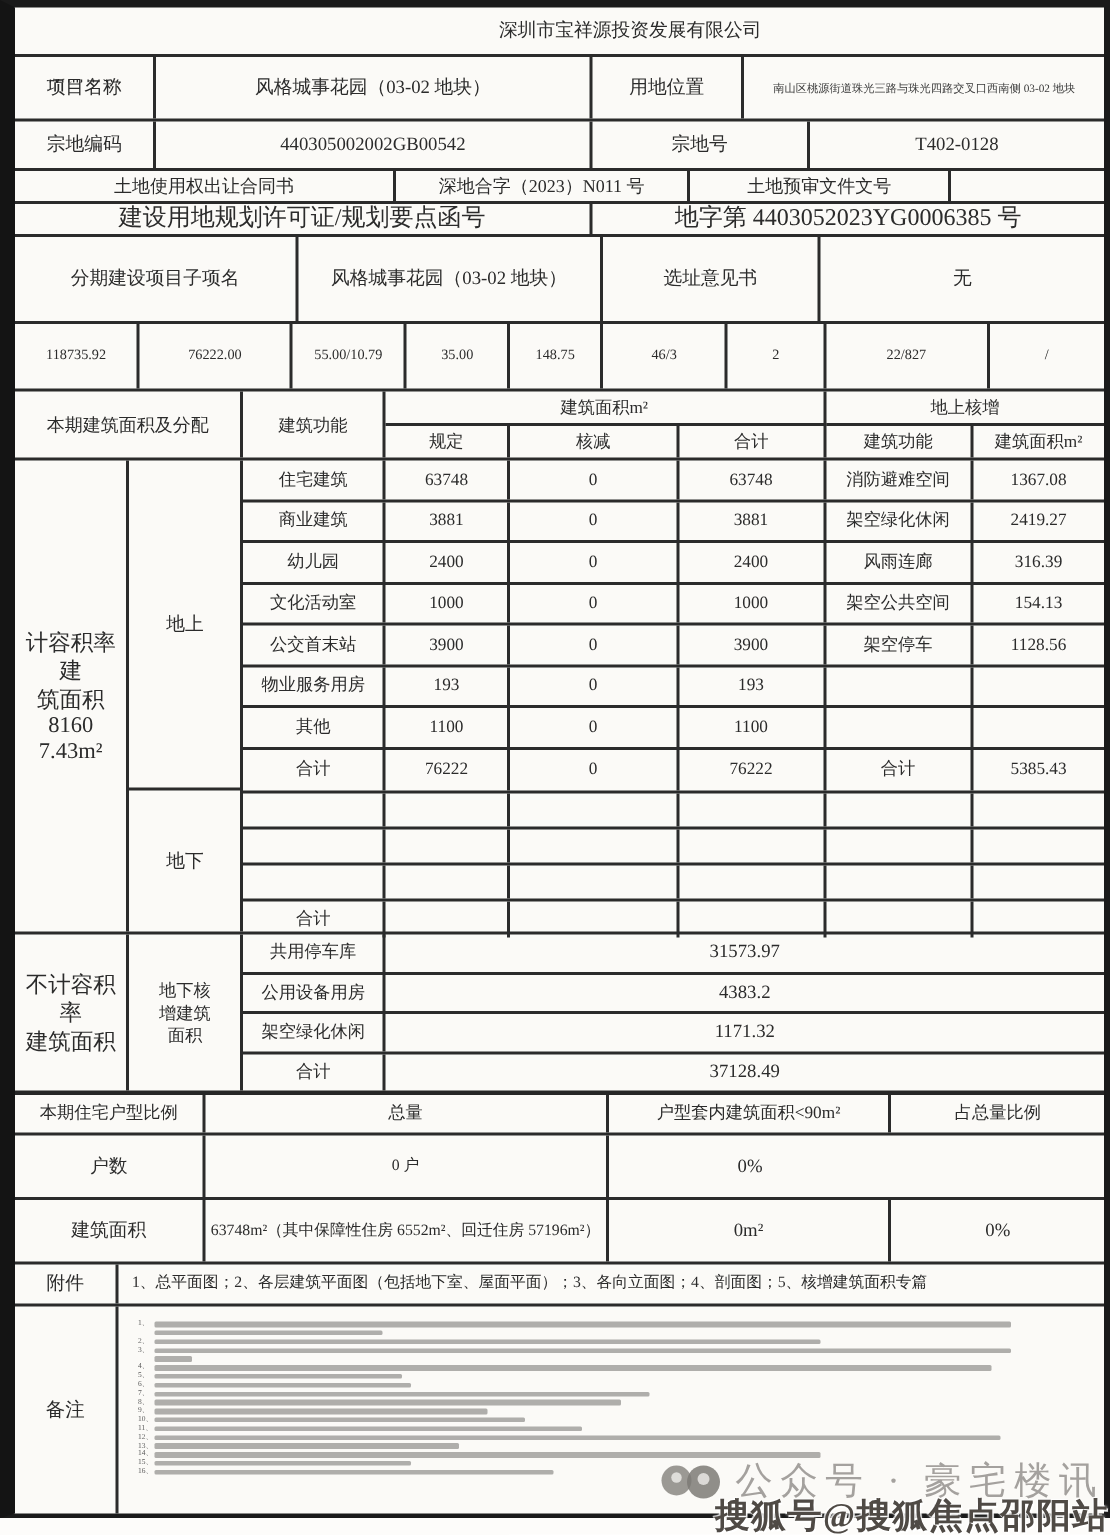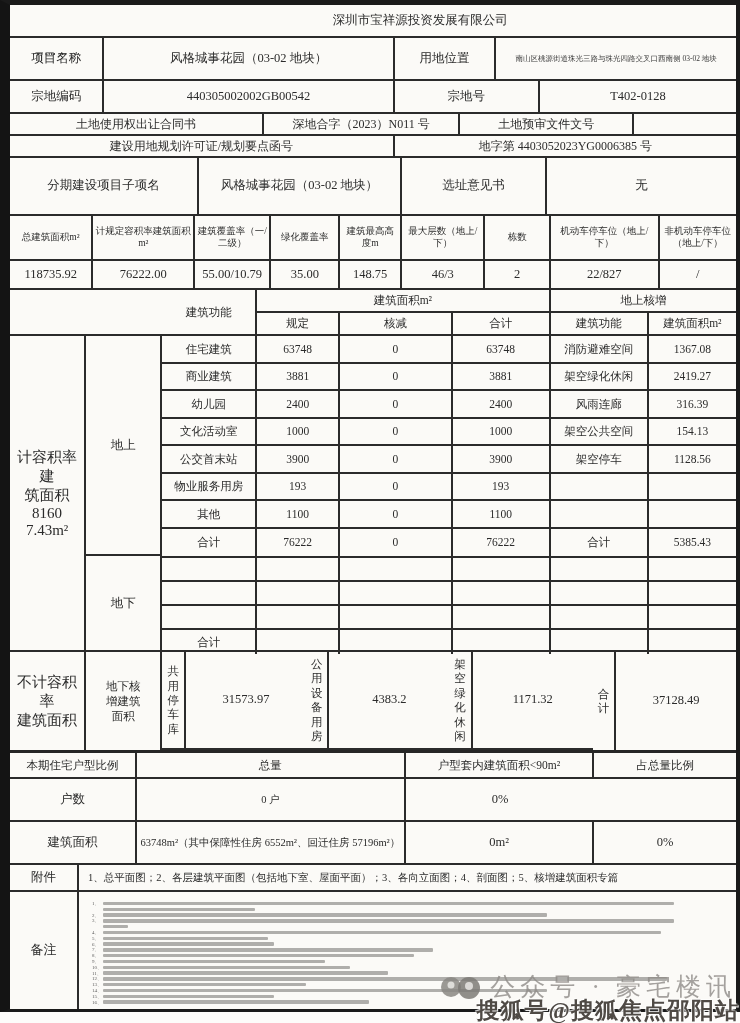--- a/index.html
+++ b/index.html
@@ -14,21 +14,21 @@
   .td{box-sizing:border-box;border-right:2px solid #2b2b2b;display:flex;align-items:center;
       justify-content:center;text-align:center;padding:1px 2px;line-height:1.25;overflow:hidden;}
   .td:last-child{border-right:none;}
   .xs{font-size:7.5px;color:#3a3a3a;}
   
   .top .tr{font-size:12.5px;}
   .top .tr:nth-child(1){height:33px;}
   .top .tr:nth-child(2){height:43px;}
   .top .tr:nth-child(3){height:33px;}
   .top .tr:nth-child(4){height:22px;font-size:12px;}
-  .top .tr:nth-child(5){height:22px;font-size:12px;}
+  .top .tr:nth-child(5){height:22px;font-size:16px;}
   .top .tr:nth-child(6){height:58px;}
   
   .stats .tr:nth-child(1){height:45px;font-size:9.5px;}
   .stats .tr:nth-child(2){height:29px;font-size:12.5px;}
   .stats .td:nth-child(1){width:11.5%;}
   .stats .td:nth-child(2){width:14%;}
   .stats .td:nth-child(3){width:10.5%;}
   .stats .td:nth-child(4){width:9.5%;}
   .stats .td:nth-child(5){width:8.5%;}
   .stats .td:nth-child(6){width:11.5%;}
@@ -61,21 +61,21 @@
   .grid6 .tr .td:nth-child(3){width:19.6%;}
   .grid6 .tr .td:nth-child(4){width:17.1%;}
   .grid6 .tr .td:nth-child(5){width:17.1%;}
   .grid6 .tr .td:nth-child(6){width:15.2%;}
   .above .tr{height:27.5px;}
   .below .tr{height:24px;}
   .above .tr:last-child,.below .tr:last-child{border-bottom:none;}
   .below{border-top:2px solid #2b2b2b;}
   
   .ncbody{display:flex;height:107px;box-sizing:border-box;border-bottom:3px solid #262626;font-size:11.5px;}
-  .ncrows{flex:1;display:flex;flex-direction:row;}
+  .ncrows{flex:1;display:flex;flex-direction:column;}
   .ncrows .tr{flex:1;}
   .ncrows .tr:last-child{border-bottom:none;}
   .ncrows .td:nth-child(1){width:16.5%;}
   .ncrows .td:nth-child(2){width:83.5%;font-size:12.5px;}
   
   .hhdr{height:27px;font-size:11.5px;}
   .hhdr .td:nth-child(1){width:17.5%;}
   .hhdr .td:nth-child(2){width:37%;}
   .hhdr .td:nth-child(3){width:26%;}
   .hhdr .td:nth-child(4){width:19.5%;}
@@ -140,44 +140,34 @@
         <div class="tr">
           <div class="td" style="width: 26%;">分期建设项目子项名</div>
           <div class="td" style="width: 28%;">风格城事花园（03-02 地块）</div>
           <div class="td" style="width: 20%;">选址意见书</div>
           <div class="td" style="width: 26%;">无</div>
         </div>
       </div>
 
     <div class="stats">
         <div class="tr">
-          <div class="td">总建筑面积m²</div>
-          <div class="td">计规定容积率建筑面积m²</div>
-          <div class="td">建筑覆盖率（一/二级）</div>
-          <div class="td">绿化覆盖率</div>
-          <div class="td">建筑最高高度m</div>
-          <div class="td">最大层数（地上/下）</div>
-          <div class="td">栋数</div>
-          <div class="td">机动车停车位（地上/下）</div>
-          <div class="td">非机动车停车位（地上/下）</div>
-        </div>
-        <div class="tr">
           <div class="td">118735.92</div>
           <div class="td">76222.00</div>
           <div class="td">55.00/10.79</div>
           <div class="td">35.00</div>
           <div class="td">148.75</div>
           <div class="td">46/3</div>
           <div class="td">2</div>
           <div class="td">22/827</div>
           <div class="td">/</div>
         </div>
       </div>
 
     <div class="ahdr">
+      <div class="ah-sect">本期建筑面积及分配</div>
       <div class="ah-func">建筑功能</div>
       <div class="ah-area">建筑面积m²</div>
       <div class="ah-bonus">地上核增</div>
       <div class="ah-s1">规定</div>
       <div class="ah-s2">核减</div>
       <div class="ah-s3">合计</div>
       <div class="ah-b1">建筑功能</div>
       <div class="ah-b2">建筑面积m²</div>
     </div>
 

